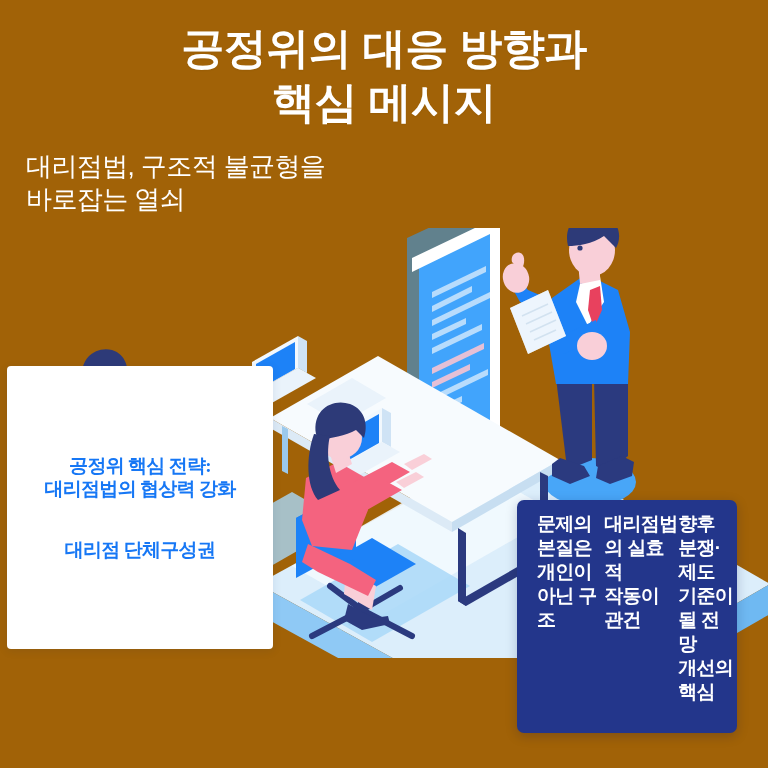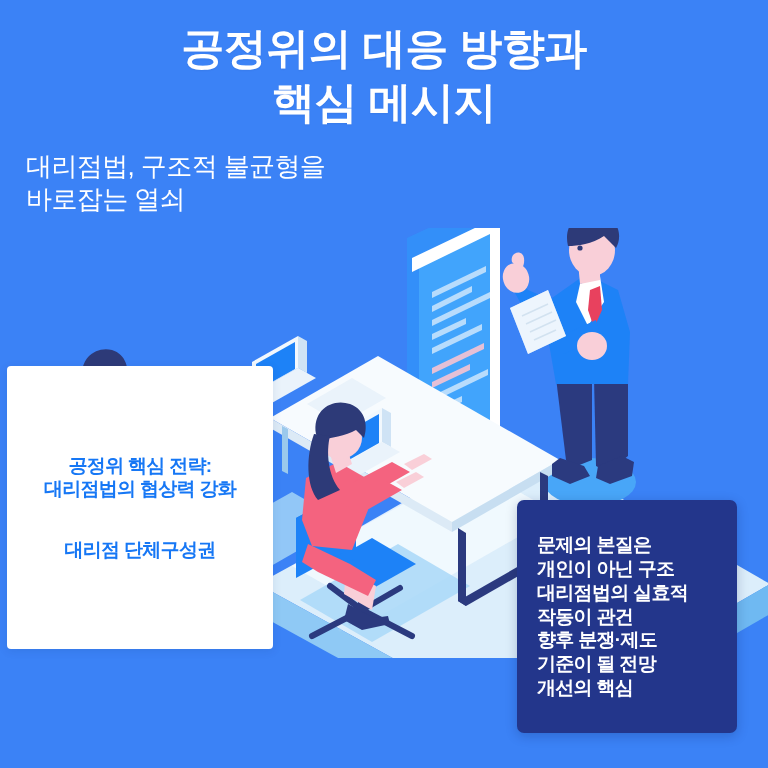--- a/index.html
+++ b/index.html
@@ -10,21 +10,21 @@
   body {
     width: 768px;
     height: 768px;
     overflow: hidden;
     font-family: "Liberation Sans", "DejaVu Sans", sans-serif;
   }
   #infographic {
     position: relative;
     width: 768px;
     height: 768px;
-    background: #3b82f6;
+    background: #a16207;
     overflow: hidden;
   }
 
   
   .header {
     position: absolute;
     top: 0;
     left: 0;
     width: 768px;
     z-index: 40;
@@ -87,33 +87,33 @@
   }
   .card-white .cline {
     display: block;
     text-align: center;
     color: #1677F5;
     font-size: 19px;
     font-weight: bold;
     line-height: 1.22;
     letter-spacing: -0.7px;
   }
-  .card-white .cblock { margin: 16px; padding: 0; }
+  .card-white .cblock { margin: 16px; padding: 0; font-family: Liberation Serif, serif; }
   .card-white .cblock + .cblock { margin-top: 22px; }
 
   .card-navy {
     left: 517px;
     top: 500px;
     width: 220px;
     height: 233px;
     background: #23368B;
     border-radius: 7px;
     box-shadow: 0 3px 12px rgba(0, 20, 70, 0.22);
     display: flex;
-    flex-direction: column;
+    flex-direction: row;
     justify-content: center;
     padding: 12px 0 12px 20px;
   }
   .card-navy .cline {
     display: block;
     text-align: left;
     color: #FFFFFF;
     font-size: 19px;
     font-weight: bold;
     line-height: 1.26;

